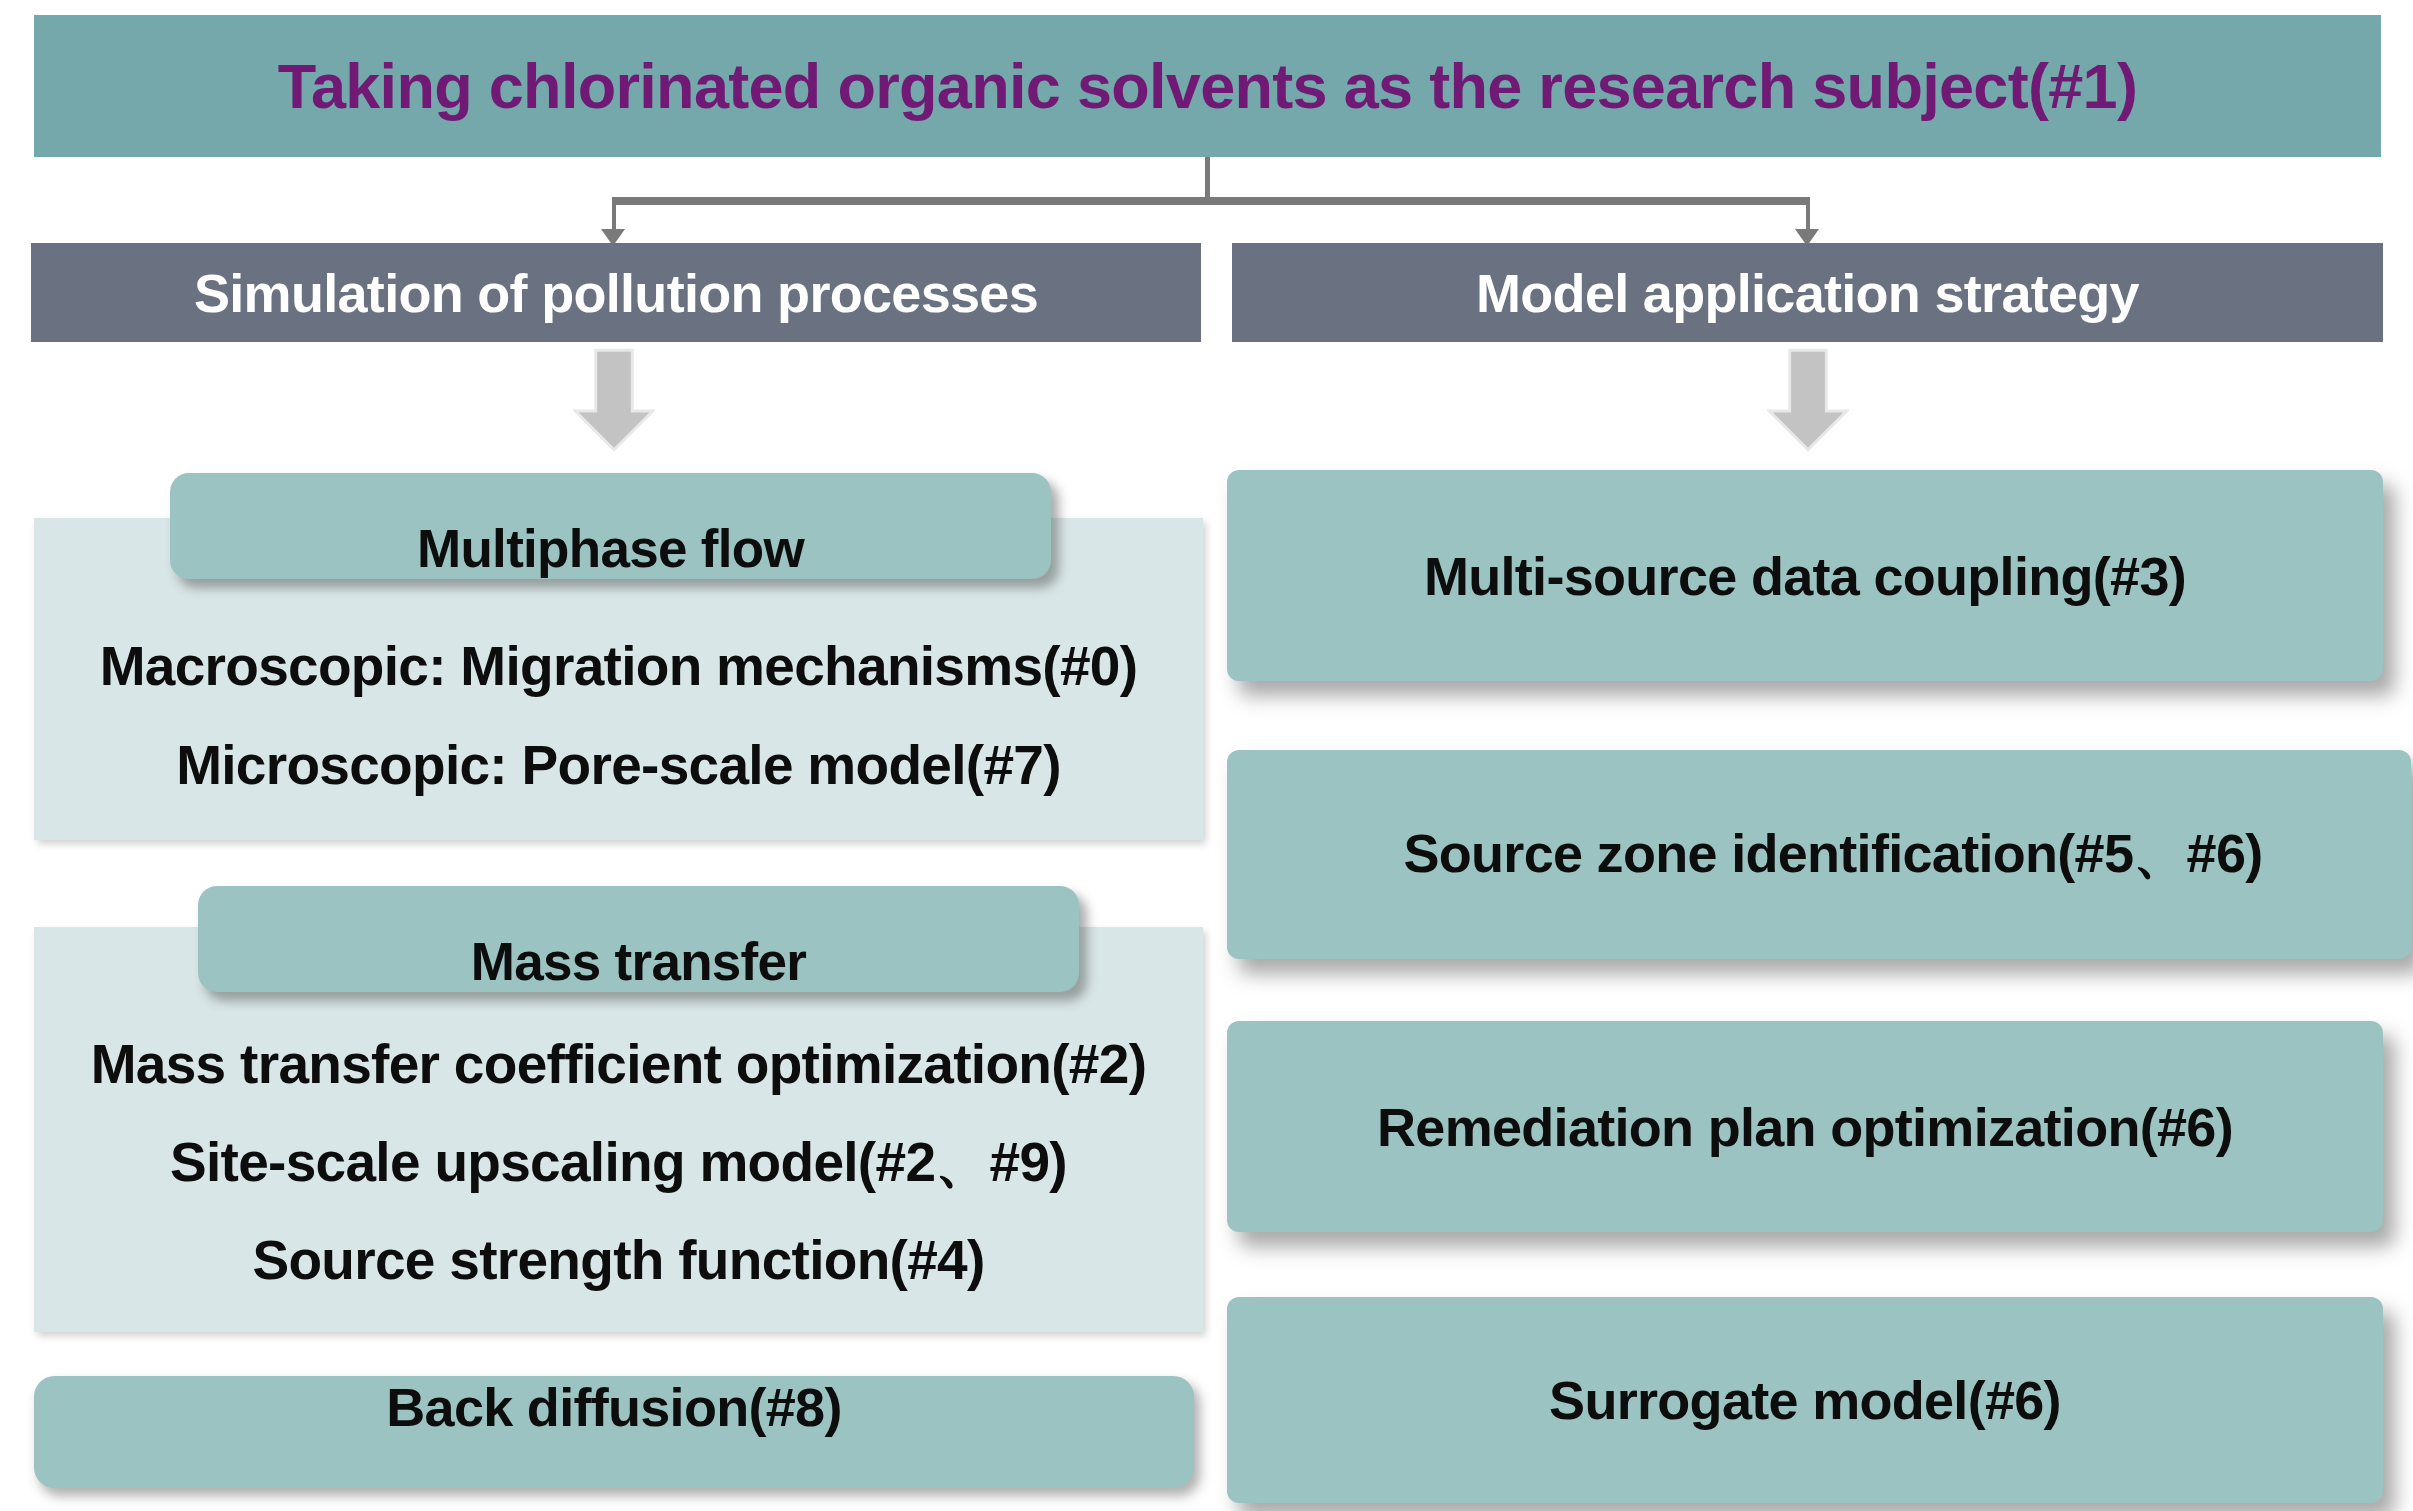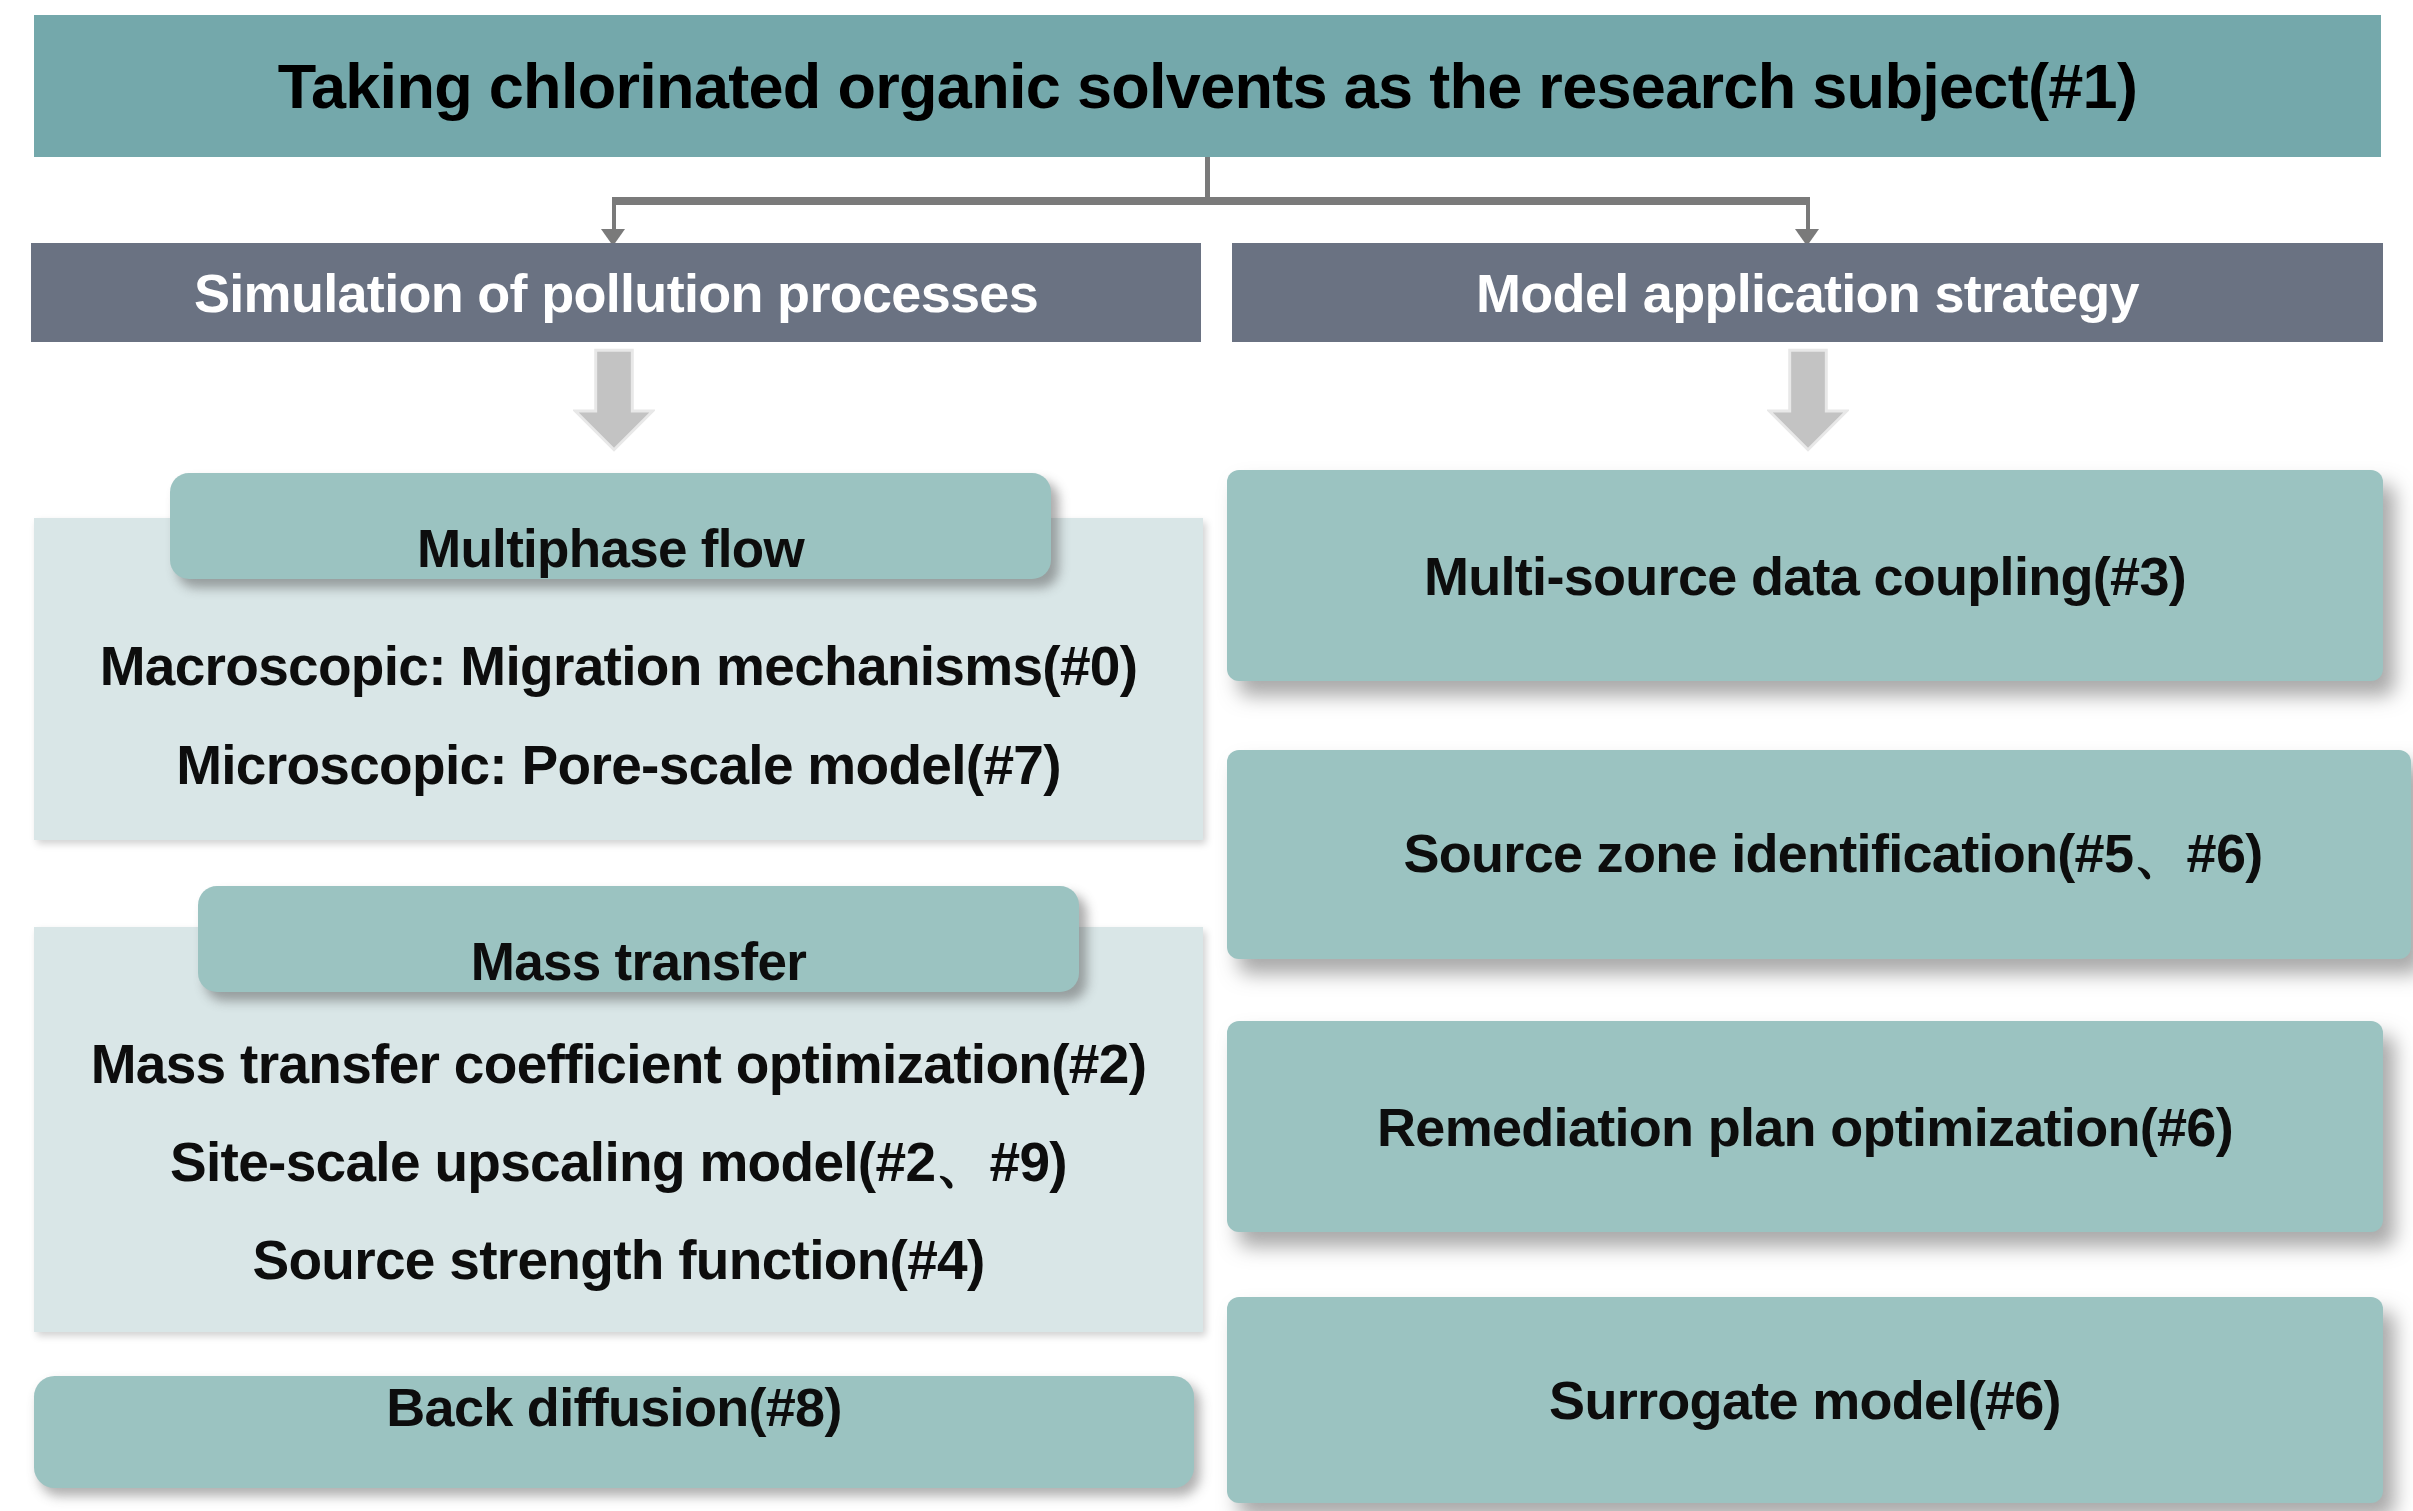--- a/index.html
+++ b/index.html
@@ -11,21 +11,21 @@
     font-family: "Liberation Sans", "DejaVu Sans", sans-serif;
     overflow: hidden;
   }
   .abs { position: absolute; }
 
   
   .banner {
     left: 34px; top: 15.4px; width: 2347px; height: 142px;
     background: #74a8ab;
     display: flex; align-items: center; justify-content: center;
-    color: #000000; font-weight: bold; font-size: 63px; letter-spacing: -0.7px;
+    color: #701a75; font-weight: bold; font-size: 63px; letter-spacing: -0.7px;
   }
 
   
   .conn { background: #7a7a7a; }
   .conn-stem   { left: 1205px; top: 157px; width: 5.1px;  height: 41px; }
   .conn-hbar   { left: 612px;  top: 197px; width: 1198px; height: 8px; }
   .conn-drop-l { left: 612px;  top: 205px; width: 4.4px;  height: 26.4px; }
   .conn-drop-r { left: 1806px; top: 205px; width: 4.4px;  height: 26.4px; }
   .arrowhead {
     width: 0; height: 0;

